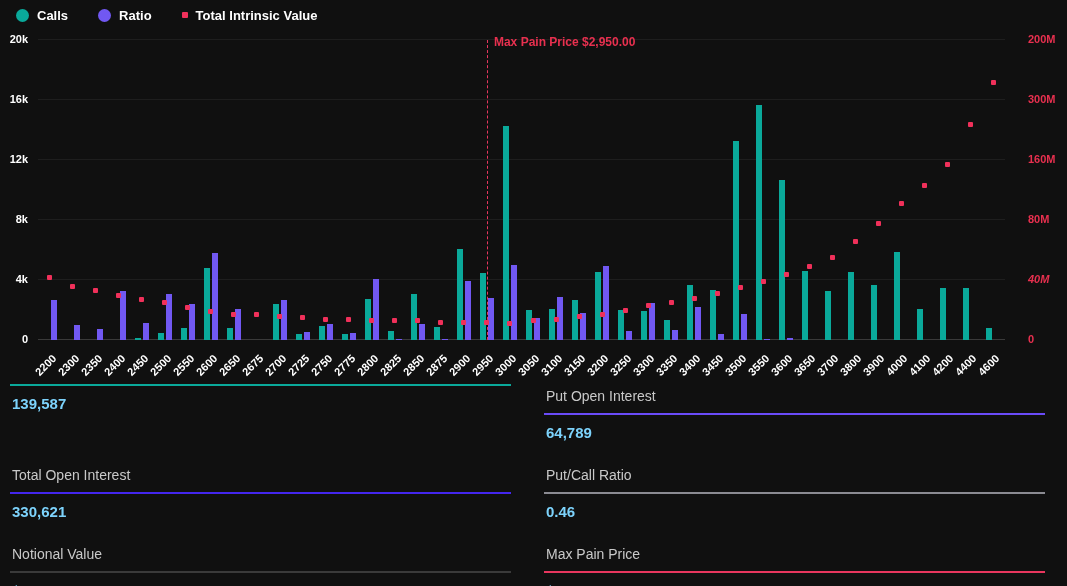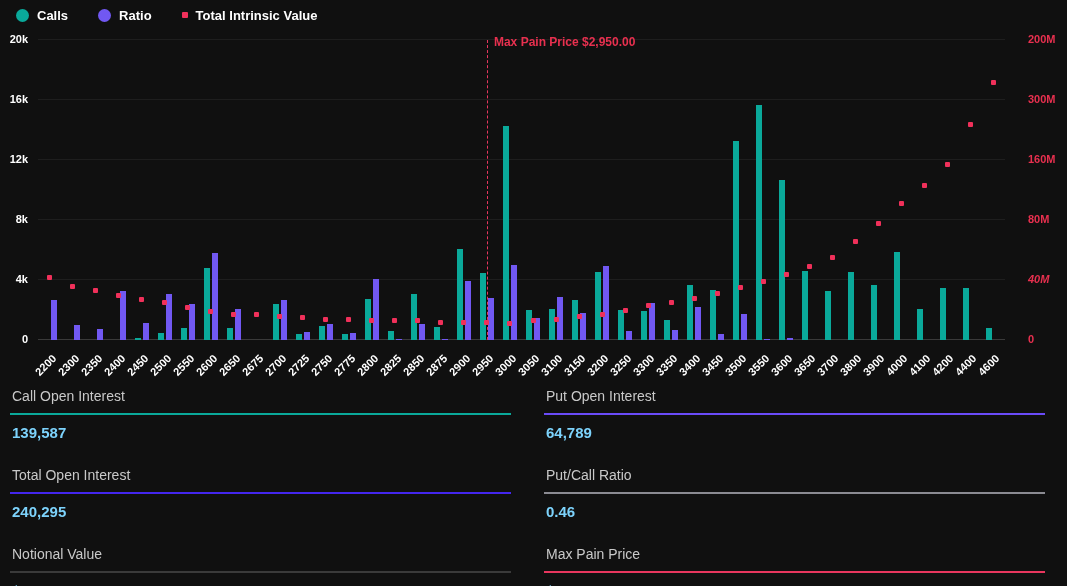--- a/index.html
+++ b/index.html
@@ -241,33 +241,32 @@
         <div class="x-tick" style="left: 886.417px;">4100</div>
         <div class="x-tick" style="left: 909.44px;">4200</div>
         <div class="x-tick" style="left: 932.464px;">4400</div>
         <div class="x-tick" style="left: 955.488px;">4600</div>
       </div>
   </div>
 
   <div class="stats">
     <div class="stats-grid">
       <div class="stat-cell">
-        <div class="stat-label">Call Open Interest</div>
         <div class="stat-rule" style="background: rgb(10, 169, 154);"></div>
         <div class="stat-value">139,587</div>
       </div>
       <div class="stat-cell">
         <div class="stat-label">Put Open Interest</div>
         <div class="stat-rule" style="background: rgb(106, 75, 248);"></div>
         <div class="stat-value">64,789</div>
       </div>
       <div class="stat-cell">
         <div class="stat-label">Total Open Interest</div>
         <div class="stat-rule" style="background: rgb(68, 38, 238);"></div>
-        <div class="stat-value">240,295</div>
+        <div class="stat-value">330,621</div>
       </div>
       <div class="stat-cell">
         <div class="stat-label">Put/Call Ratio</div>
         <div class="stat-rule" style="background: rgb(139, 139, 146);"></div>
         <div class="stat-value">0.46</div>
       </div>
       <div class="stat-cell">
         <div class="stat-label">Notional Value</div>
         <div class="stat-rule" style="background: rgb(58, 58, 58);"></div>
         <div class="stat-value">$557,041,094.32</div>

